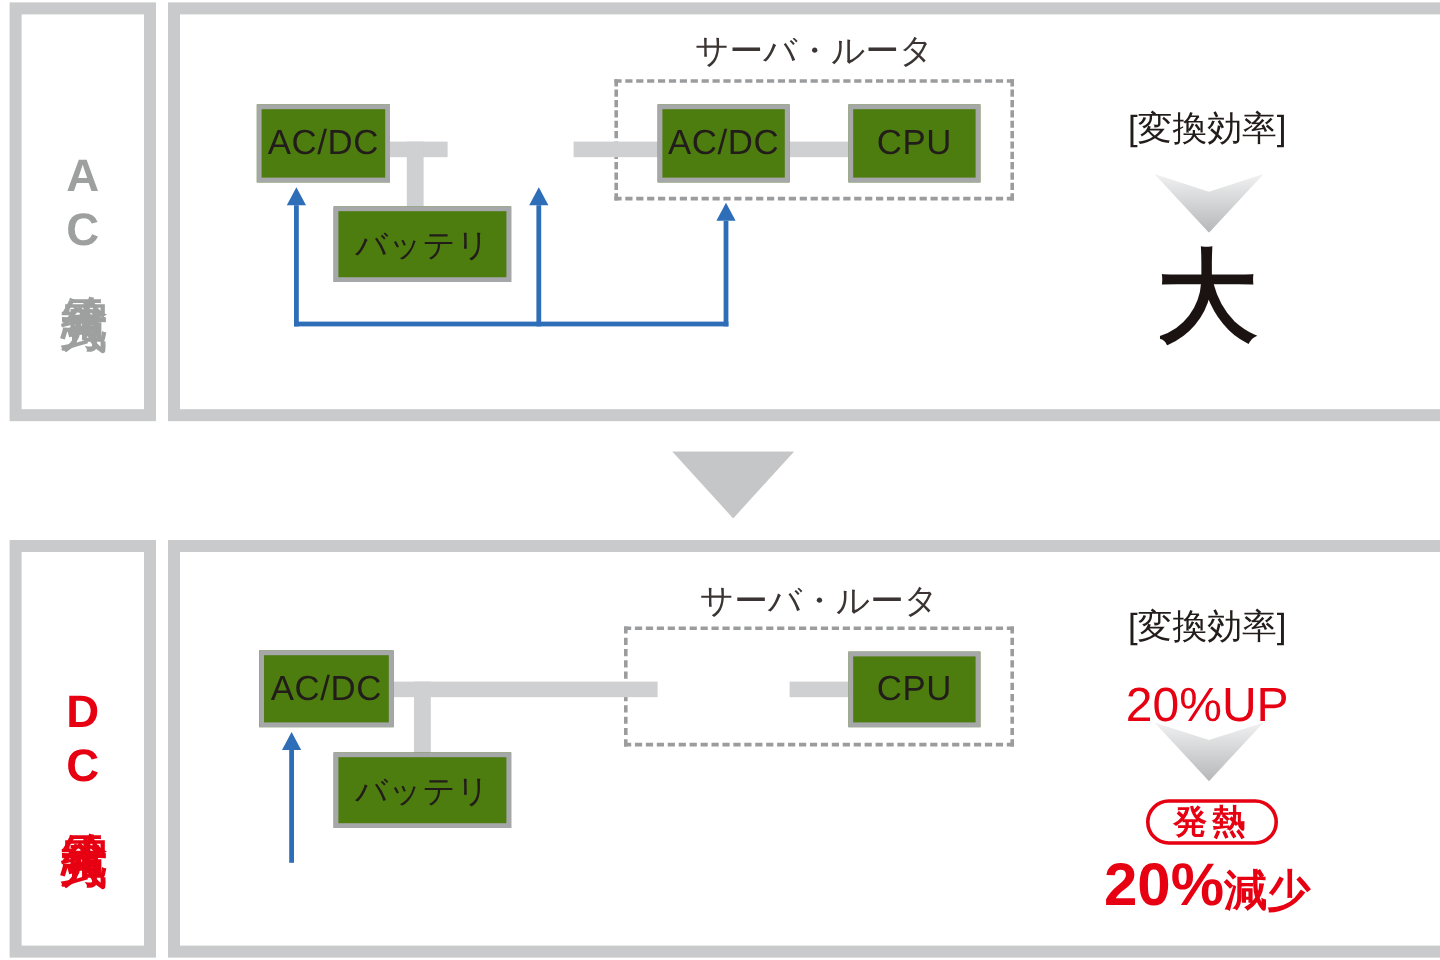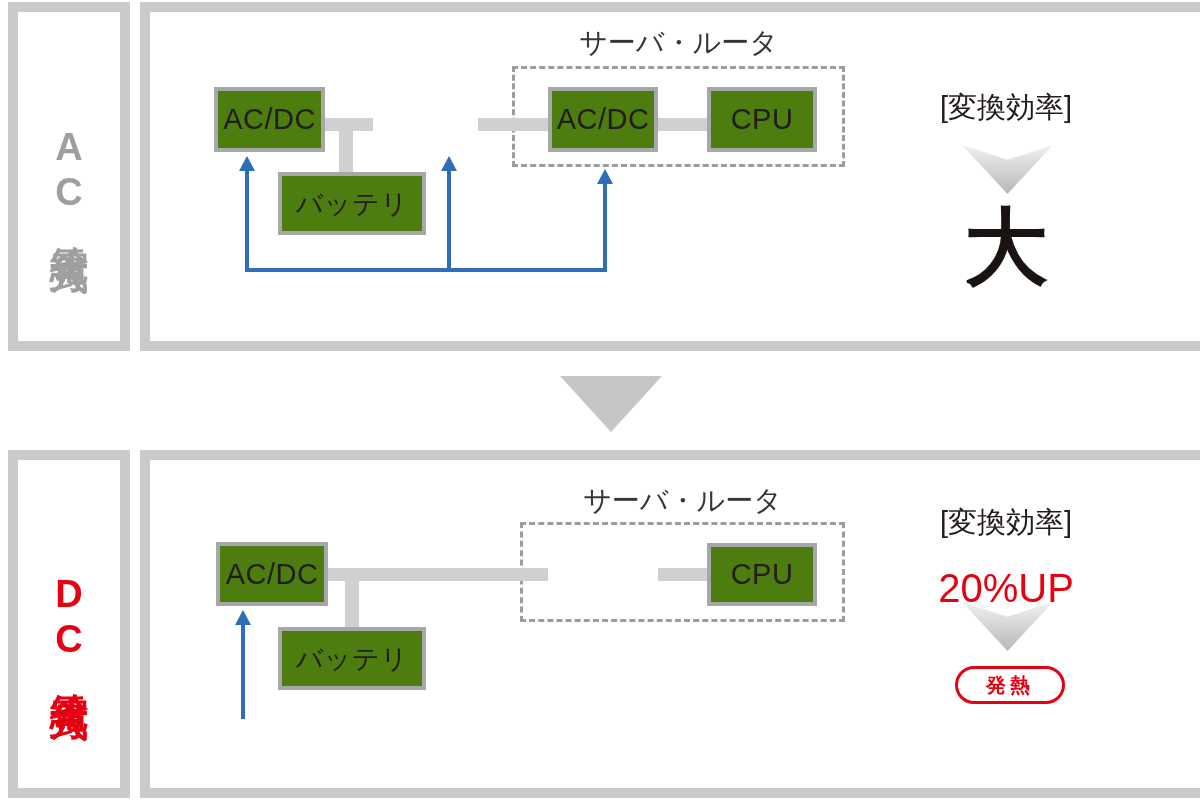--- a/index.html
+++ b/index.html
@@ -50,21 +50,21 @@
     background:linear-gradient(180deg,#f1f1f2 0%,#d6d7d8 45%,#b6b7b8 100%);
     clip-path:polygon(0 0,50% 30%,100% 0,50% 100%);
   }
   .big-value{position:absolute;left:706px;width:300px;text-align:center;
     font-size:84px;font-weight:bold;line-height:1;color:#1a1311;}
   .up-value{position:absolute;left:706px;width:300px;text-align:center;
     font-size:40px;color:var(--red,#e60012);white-space:nowrap;}
   .pill{
     position:absolute;box-sizing:border-box;border:3px solid var(--red,#e60012);
     border-radius:999px;background:#fff;display:flex;align-items:center;justify-content:center;
-    color:var(--red,#e60012);font-size:20px;font-weight:bold;letter-spacing:4px;
+    color:var(--red,#e60012);font-size:28px;font-weight:bold;letter-spacing:4px;
   }
   .heat-line{
     position:absolute;left:706px;width:300px;text-align:center;color:var(--red,#e60012);
     font-weight:bold;white-space:nowrap;
   }
   .heat-num{font-size:50px;line-height:1;}
   .heat-suffix{font-size:36px;}
   .transition{
     position:absolute;left:560px;top:376px;width:102px;height:56px;
     background:#c5c6c7;clip-path:polygon(0 0,100% 0,50% 100%);
@@ -126,15 +126,18 @@
     <div class="box" style="left:557px;top:83px;width:110px;height:63px;">CPU</div>
     <div class="box" style="left:128px;top:167px;width:148px;height:63px;font-size:27px;">バッテリ</div>
 
     <div class="blue-line" style="left:91px;top:164px;width:4px;height:95px;"></div>
     <div class="blue-head" style="left:85px;top:150px;"></div>
 
     <div class="metric-title" style="top:43px;">[変換効率]</div>
     <div class="up-value" style="top:70px;margin-top:36px;">20%UP</div>
     <div class="gray-arrow" style="left:812px;top:142px;width:91px;height:49px;"></div>
     <div class="pill" style="left:805px;top:206px;width:110px;height:38px;">発熱</div>
+    <div class="heat-line" style="top:252px;">
+      <span class="heat-num">20%</span><span class="heat-suffix">減少</span>
+    </div>
   </div>
 
 </div>
 
 </body></html>

